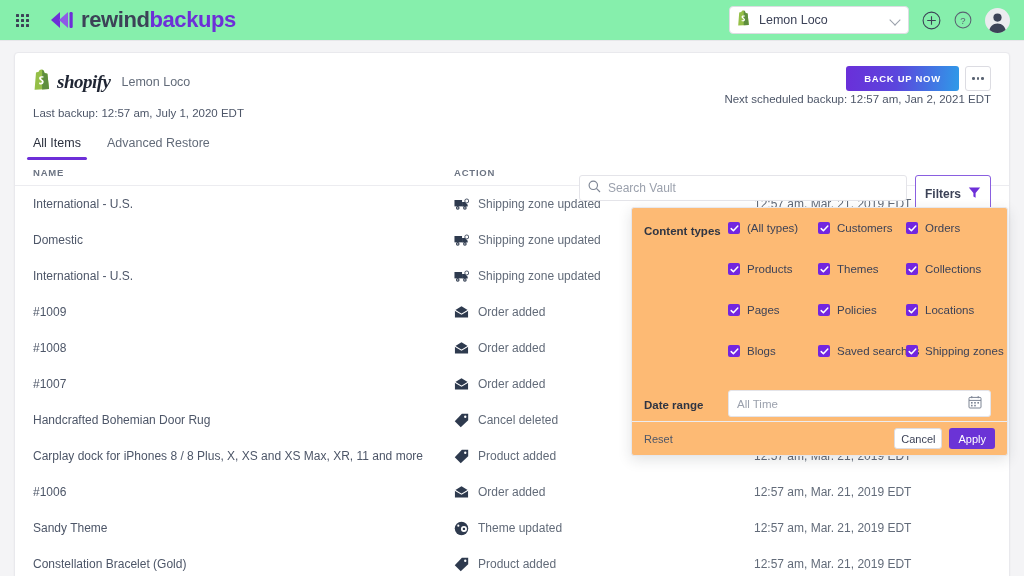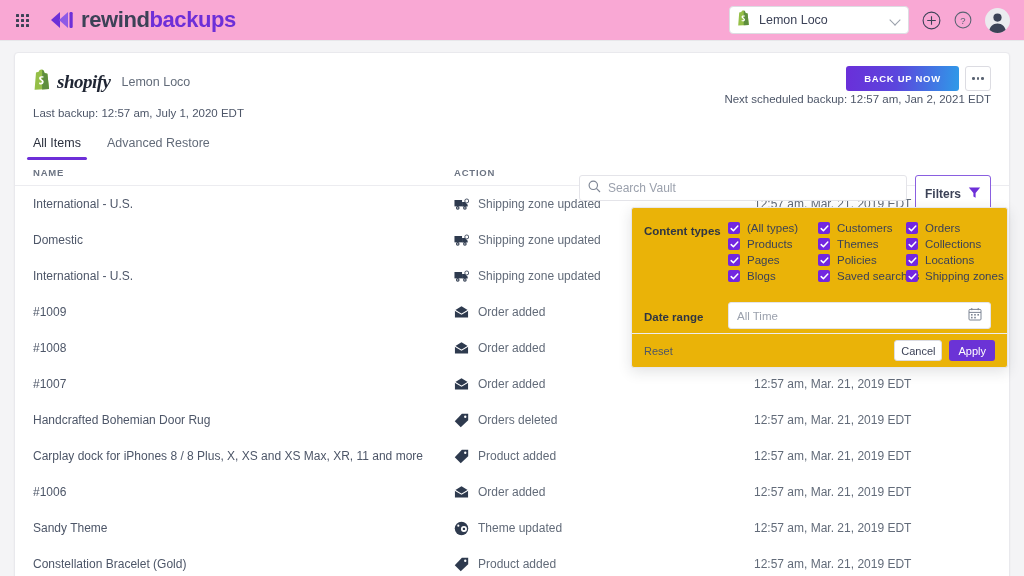--- a/index.html
+++ b/index.html
@@ -5,21 +5,21 @@
   * { box-sizing: border-box; margin: 0; padding: 0; }
   html, body {
     width: 1024px; height: 576px;
     font-family: "Liberation Sans", sans-serif;
     background: #f4f4f6;
     overflow: hidden;
   }
 
   
   .topnav {
-    height: 41px; background: #f9a8d4;
+    height: 41px; background: #86efac;
     display: flex; align-items: center;
     padding: 0 14px 0 16px;
     border-bottom: 1px solid #e7e7ea;
     position: relative; z-index: 30;
   }
   .apps-grid { display: grid; grid-template-columns: repeat(3, 3px); grid-template-rows: repeat(3, 3px); gap: 2px; cursor: pointer; }
   .apps-grid i { display: block; width: 3px; height: 3px; background: #3c4257; border-radius: 0.5px; }
 
   .brand { display: flex; align-items: center; margin-left: 19px; gap: 7px; }
   .brand-mark { width: 26px; height: 20px; position: relative; }
@@ -122,37 +122,37 @@
   }
   .cell-name { width: 421px; overflow: hidden; white-space: nowrap; }
   .cell-action { width: 300px; display: flex; align-items: center; gap: 9px; }
   .cell-action .lbl { color: #626b79; }
   .cell-time { color: #626b79; }
   .act-icon { width: 15px; height: 15px; flex: 0 0 15px; display: block; }
 
   
   .filter-panel {
     position: absolute; left: 616px; top: 154px; width: 377px;
-    background: #eab308; border: 1px solid #e7e7ec; border-radius: 3px;
+    background: #fdba74; border: 1px solid #e7e7ec; border-radius: 3px;
     box-shadow: 0 4px 14px rgba(30,35,50,.13);
     z-index: 20;
   }
   .fp-body { padding: 14px 16px 4px 12px; }
   .fp-row { display: flex; margin-bottom: 0; }
   .fp-label { width: 84px; font-size: 11.5px; font-weight: bold; color: #2f3543; padding-top: 3px; flex: 0 0 84px; }
-  .fp-grid { flex: 1; display: grid; grid-template-columns: 90px 88px 1fr; row-gap: 4px; }
+  .fp-grid { flex: 1; display: grid; grid-template-columns: 90px 88px 1fr; row-gap: 29px; }
   .cbx-item { display: flex; align-items: center; gap: 7px; cursor: pointer; }
   .cbx {
     width: 12px; height: 12px; flex: 0 0 12px; border-radius: 2px;
     background: #7226e0; display: flex; align-items: center; justify-content: center;
   }
   .cbx svg { display: block; }
   .cbx-label { font-size: 11.5px; color: #3c4257; white-space: nowrap; }
 
-  .fp-row-date { display: flex; align-items: center; margin-top: 20px; }
+  .fp-row-date { display: flex; align-items: center; margin-top: 33px; }
   .date-field {
     flex: 1; height: 27px; border: 1px solid #e4e4e9; border-radius: 3px;
     display: flex; align-items: center; padding: 0 8px; cursor: pointer; background: #fff;
   }
   .date-field .ph { font-size: 11.5px; color: #9ba1ad; flex: 1; }
 
   .fp-row-showing { display: flex; align-items: center; margin-top: 20px; padding-bottom: 14px; }
   .showing-group { flex: 1; display: flex; gap: 38px; }
 
   .fp-foot {
@@ -391,21 +391,21 @@
         </div>
         <div class="row">
           <div class="cell-name">Handcrafted Bohemian Door Rug</div>
           <div class="cell-action">
             <span>
               <svg class="act-icon" viewBox="0 0 16 16">
                 <path d="M8.4 0.9 H15.1 V7.6 L7.2 15.2 L0.8 8.7 Z" fill="#2e3a4e"></path>
                 <circle cx="12" cy="4" r="1.25" fill="#fff"></circle>
               </svg>
             </span>
-            <span class="lbl">Orders deleted</span>
+            <span class="lbl">Cancel deleted</span>
           </div>
           <div class="cell-time">12:57 am, Mar. 21, 2019 EDT</div>
         </div>
         <div class="row">
           <div class="cell-name">Carplay dock for iPhones 8 / 8 Plus, X, XS and XS Max, XR, 11 and more</div>
           <div class="cell-action">
             <span>
               <svg class="act-icon" viewBox="0 0 16 16">
                 <path d="M8.4 0.9 H15.1 V7.6 L7.2 15.2 L0.8 8.7 Z" fill="#2e3a4e"></path>
                 <circle cx="12" cy="4" r="1.25" fill="#fff"></circle>

